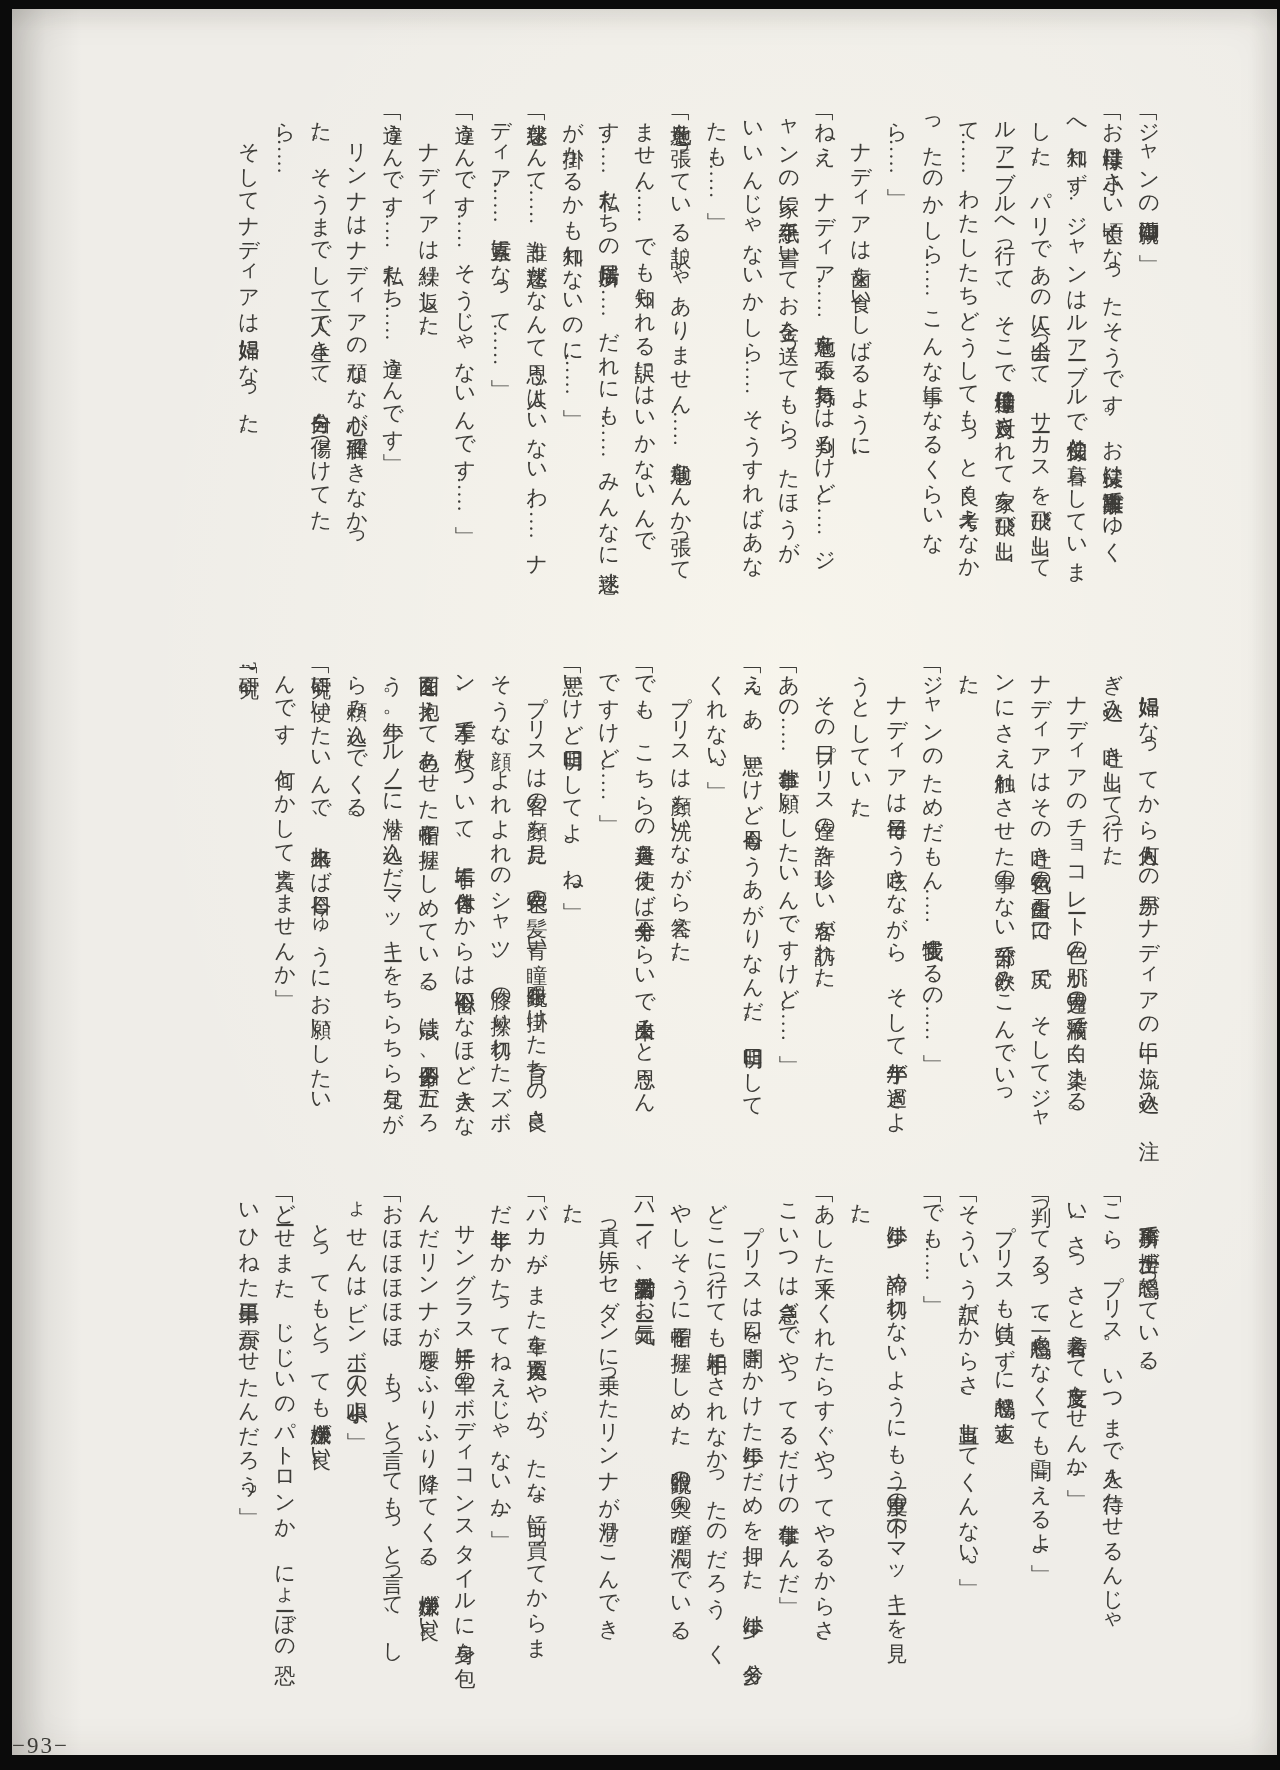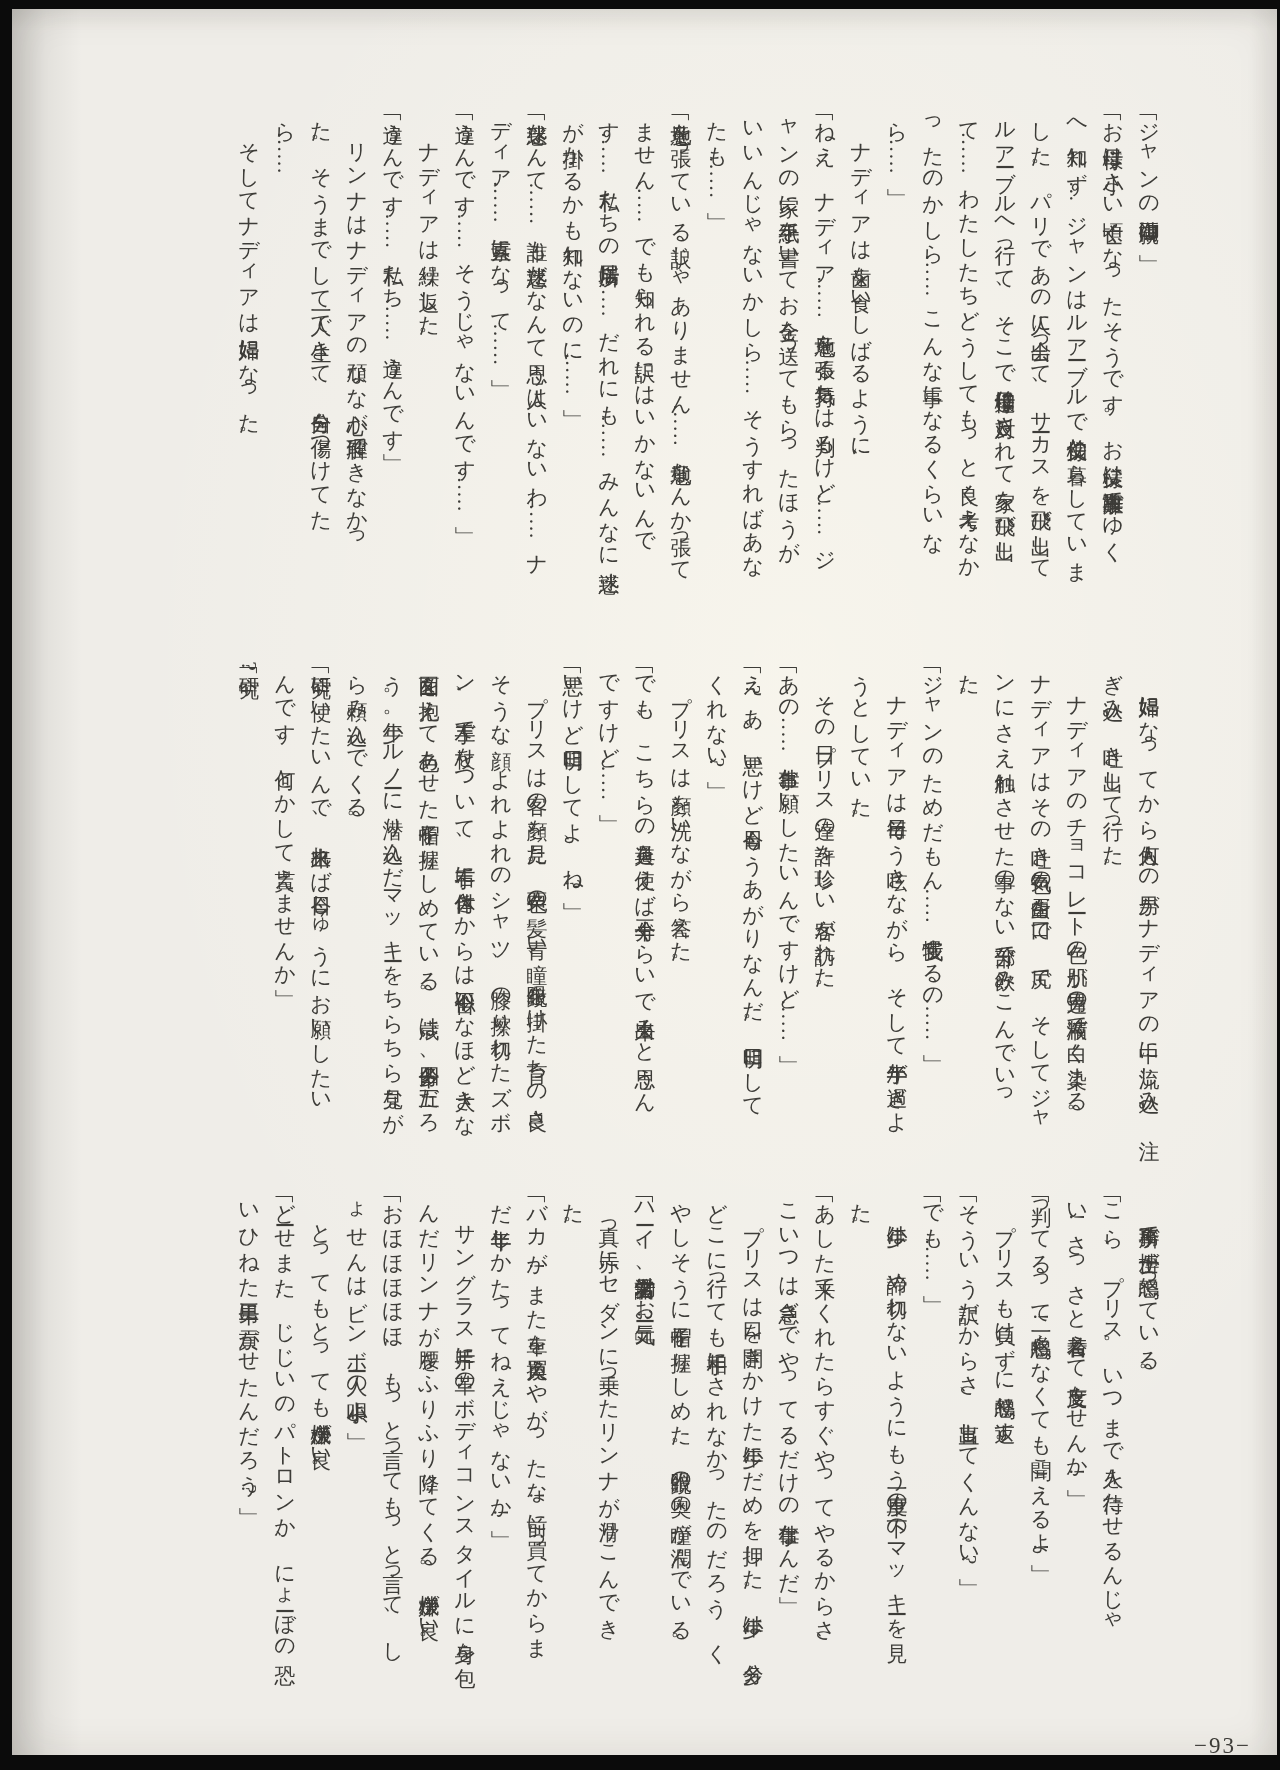--- a/index.html
+++ b/index.html
@@ -42,21 +42,21 @@
   }
   .band p{margin:0;}
   .band p.indent{text-indent:1em;}
   .band-top{margin-bottom:88px;}
   .band-middle{margin-bottom:64px;}
   .band-bottom{margin-bottom:0;}
   .folio{
     position:absolute;
     left:0;right:26px;
     bottom:-4px;
-    text-align:right;
+    text-align:left;
     color:var(--ink);
     font-size:23px;
     letter-spacing:2px;
   }
 </style>
 </head>
 <body>
 
 <div class="paper">
   <div class="content">

